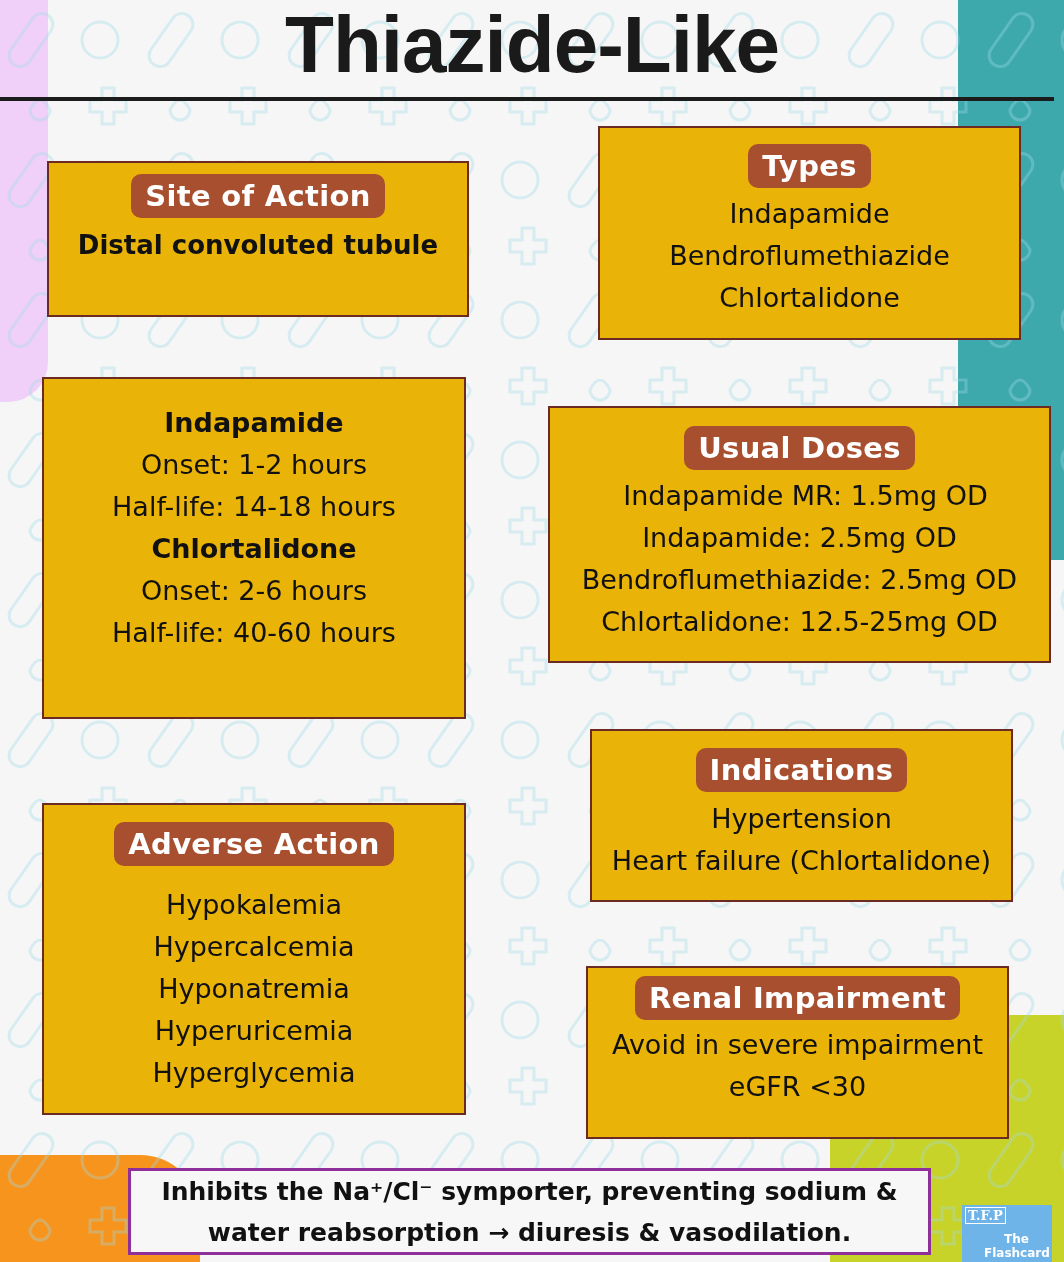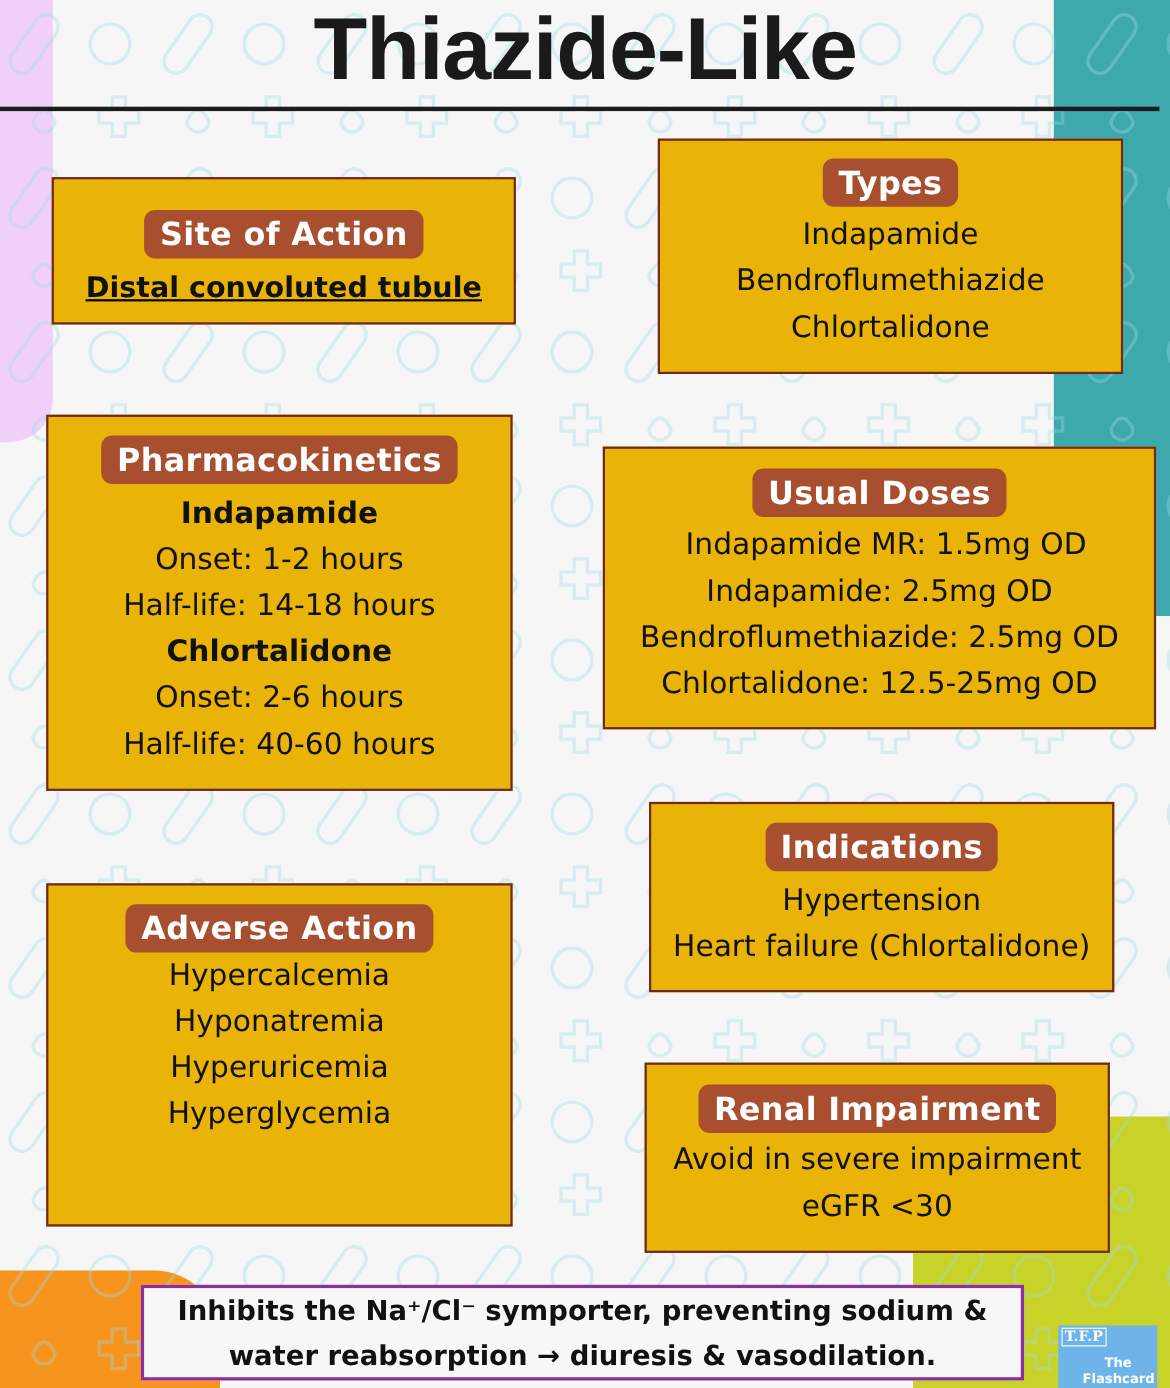--- a/index.html
+++ b/index.html
@@ -40,34 +40,33 @@
         <path d="M30 110 q10 -20 20 0 a10 10 0 0 1 -20 0z"></path>
       </g>
     </pattern>
   </defs>
   <rect width="1064" height="1262" fill="url(#p)"></rect>
 </svg>
 
 <div class="title">Thiazide-Like</div>
 <div class="rule"></div>
 
-<div class="card" style="left:47px;top:161px;width:422px;height:134px;padding-top:28px;text-decoration:underline;">
+<div class="card" style="left:47px;top:161px;width:422px;height:156px;padding-top:11px;">
   <div class="pill">Site of Action</div>
   <div class="line bold" style="margin-top:6px;font-size:26px;">Distal convoluted tubule</div>
 </div>
 
 <div class="card" style="left:598px;top:126px;width:423px;height:214px;padding-top:16px;">
   <div class="pill">Types</div>
   <div class="line" style="margin-top:5px;">Indapamide</div>
   <div class="line">Bendroflumethiazide</div>
   <div class="line">Chlortalidone</div>
 </div>
 
 <div class="card" style="left:42px;top:377px;width:424px;height:342px;padding-top:17px;">
-  <div class="pill">Pharmacokinetics</div>
   <div class="line bold" style="margin-top:6px;">Indapamide</div>
   <div class="line">Onset: 1-2 hours</div>
   <div class="line">Half-life: 14-18 hours</div>
   <div class="line bold">Chlortalidone</div>
   <div class="line">Onset: 2-6 hours</div>
   <div class="line">Half-life: 40-60 hours</div>
 </div>
 
 <div class="card" style="left:548px;top:406px;width:503px;height:257px;padding-top:18px;">
   <div class="pill">Usual Doses</div>
@@ -78,27 +77,28 @@
 </div>
 
 <div class="card" style="left:590px;top:729px;width:423px;height:173px;padding-top:17px;">
   <div class="pill">Indications</div>
   <div class="line" style="margin-top:6px;">Hypertension</div>
   <div class="line">Heart failure (Chlortalidone)</div>
 </div>
 
 <div class="card" style="left:42px;top:803px;width:424px;height:312px;padding-top:17px;">
   <div class="pill">Adverse Action</div>
+  <div class="line" style="margin-top:18px;">Hypokalemia</div>
   <div class="line">Hypercalcemia</div>
   <div class="line">Hyponatremia</div>
   <div class="line">Hyperuricemia</div>
   <div class="line">Hyperglycemia</div>
 </div>
 
-<div class="card" style="left:586px;top:966px;width:423px;height:173px;padding-top:18px;">
+<div class="card" style="left:586px;top:966px;width:423px;height:173px;padding-top:8px;">
   <div class="pill">Renal Impairment</div>
   <div class="line" style="margin-top:4px;">Avoid in severe impairment</div>
   <div class="line">eGFR &lt;30</div>
 </div>
 
 <div class="mech">
   <div>Inhibits the Na⁺/Cl⁻ symporter, preventing sodium &amp;</div>
   <div>water reabsorption → diuresis &amp; vasodilation.</div>
 </div>
 

